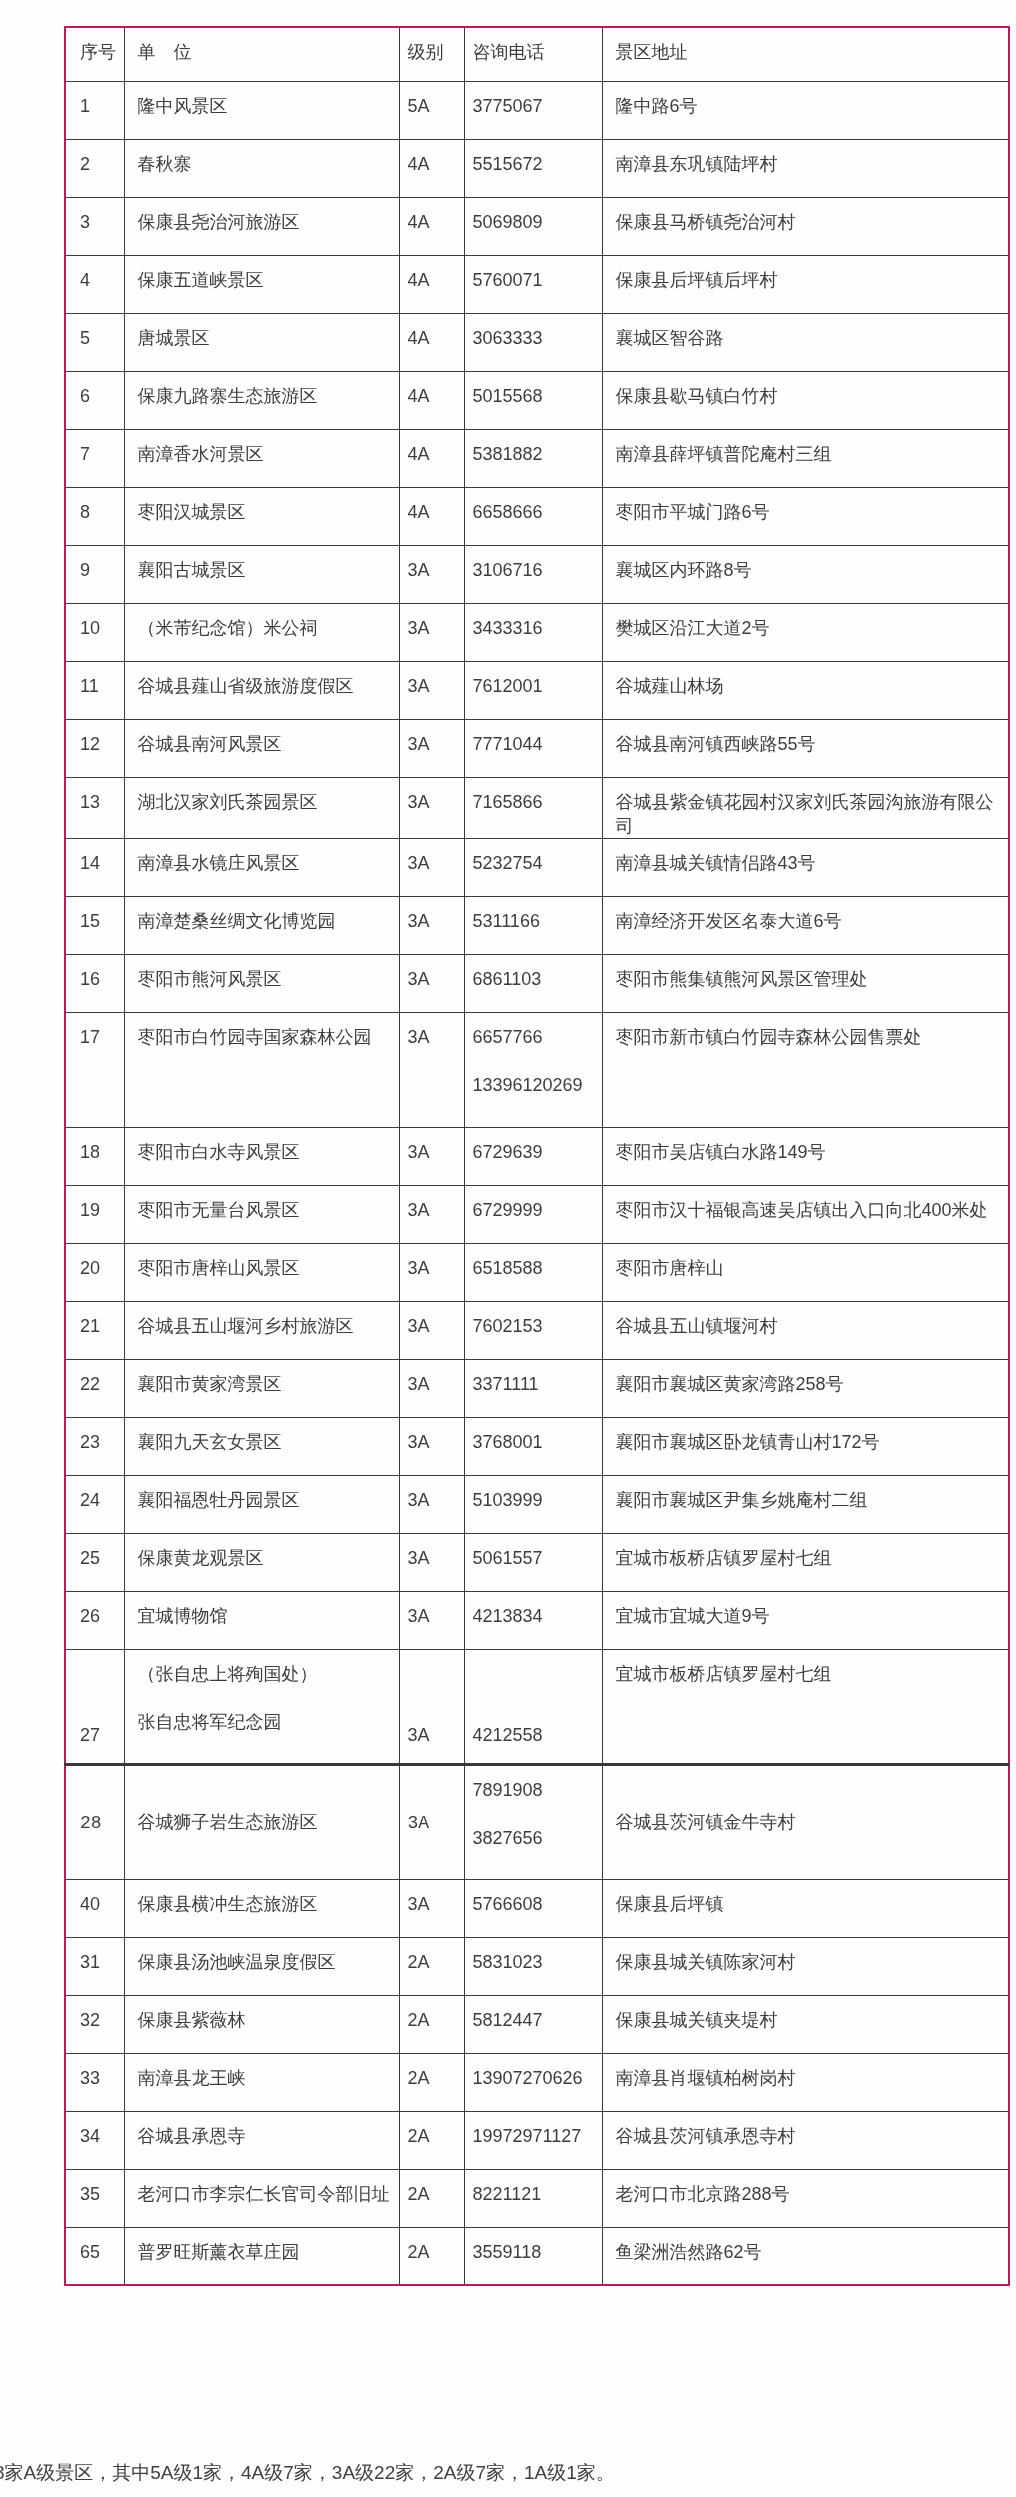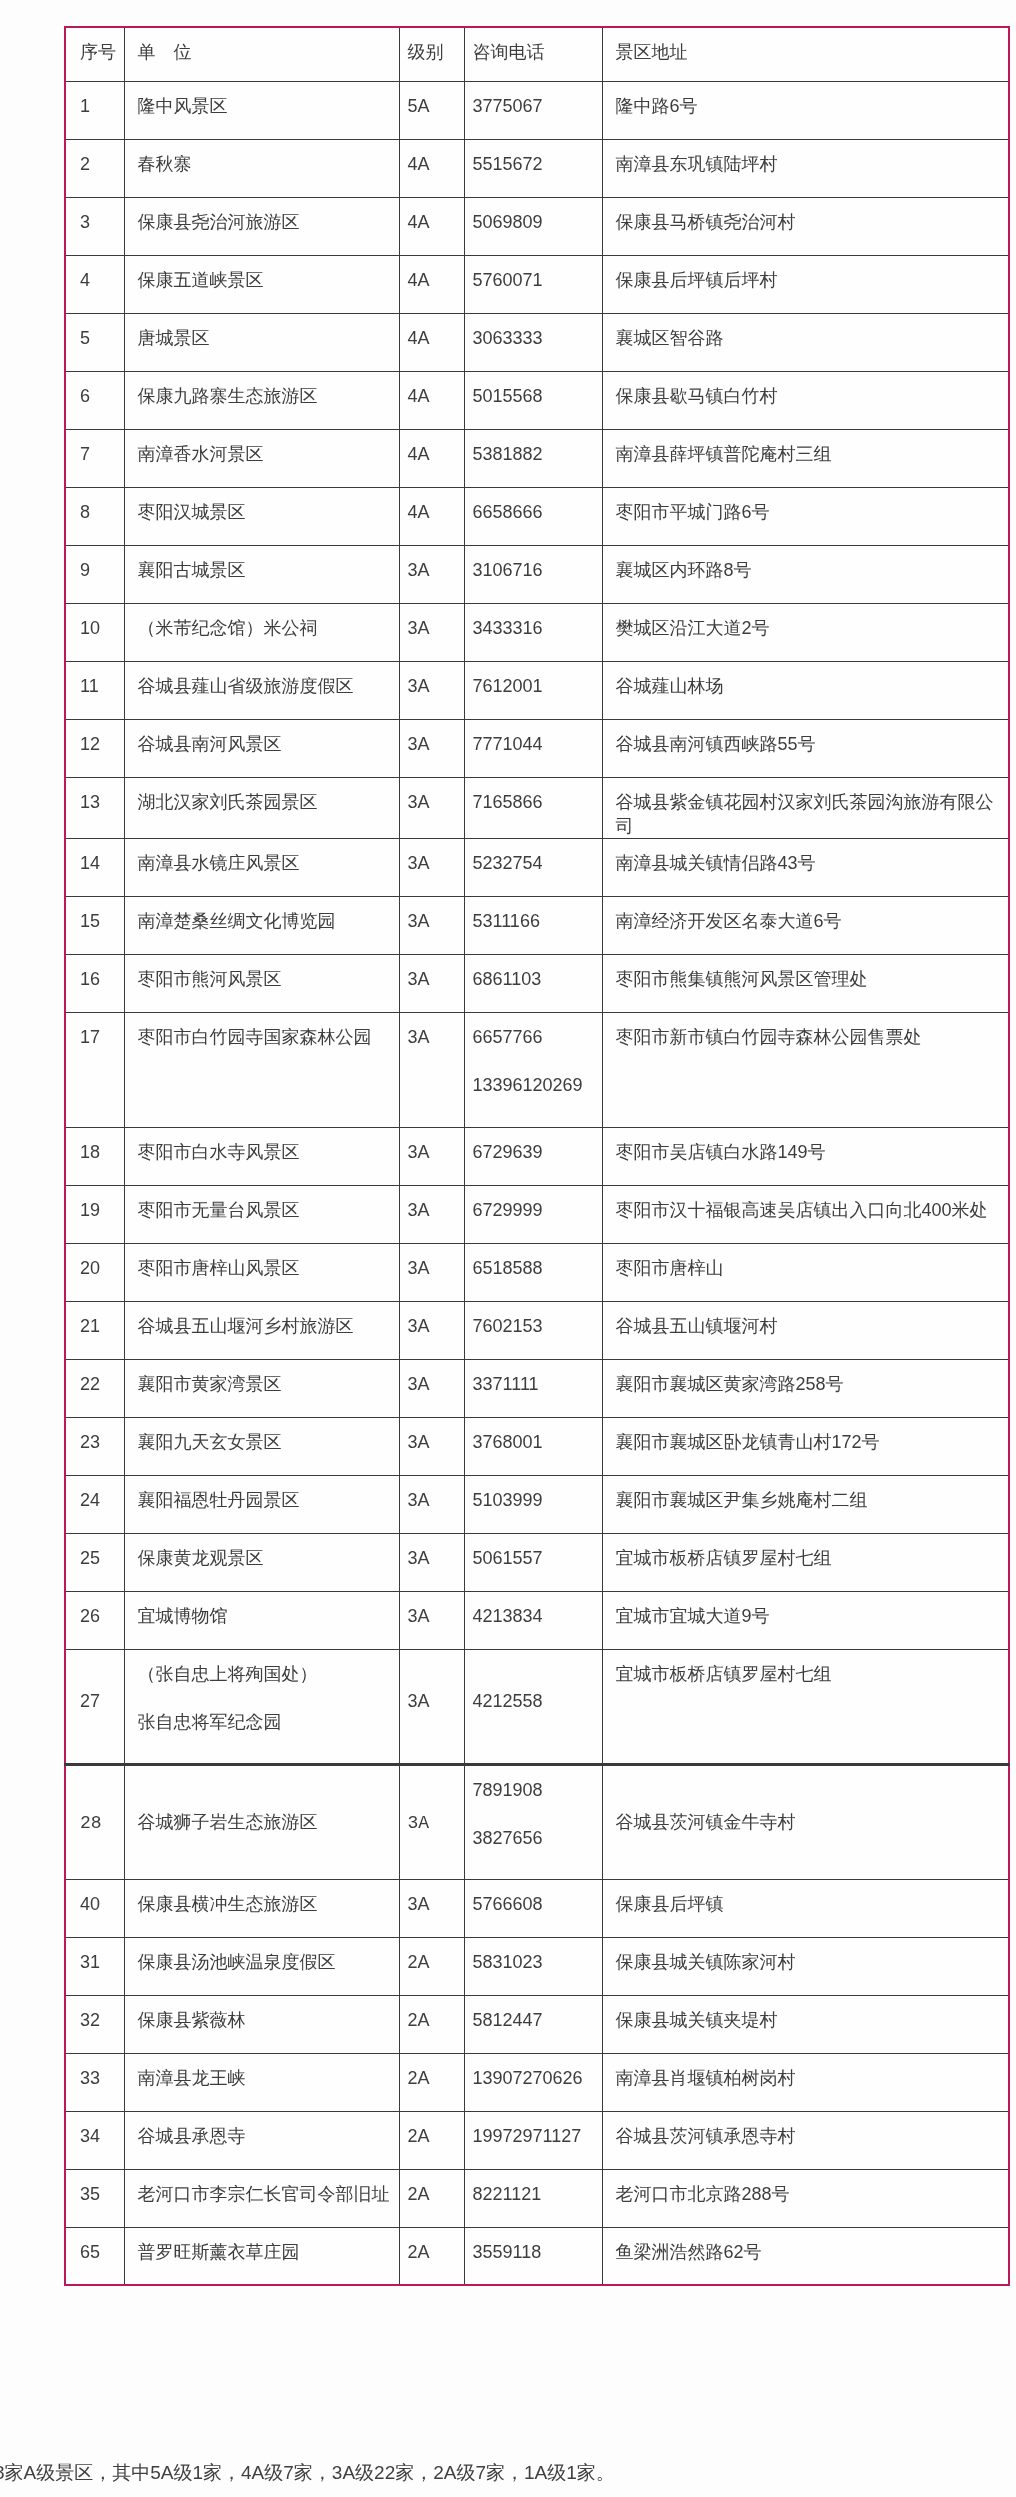--- a/index.html
+++ b/index.html
@@ -42,21 +42,21 @@
     white-space: pre-line;
     overflow: hidden;
     word-break: break-all;
   }
   thead tr { height: 54px; }
   tbody tr { height: 58px; }
   tbody tr.tall { height: 115px; }
   tbody tr.thick-top td { border-top-width: 3px; margin-left: 48px; }
   .c0 { padding-left: 14px; }
   .c2, .c3 { padding-left: 8px; }
-  td.pad-down { padding-top: 39px; }
+  td.pad-down { padding-top: 73px; }
   td.vmid { vertical-align: middle; padding-top: 2px; font-family: Liberation Mono, monospace; }
   .footnote {
     position: absolute;
     top: 2460px;
     left: -6px;
     font-size: 19px;
     color: #3f3f3f;
     white-space: nowrap;
   }
 </style>

